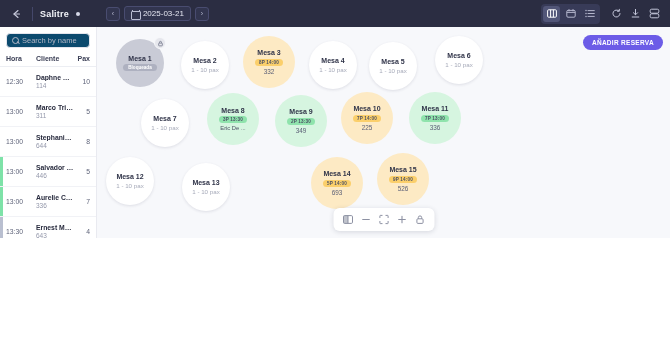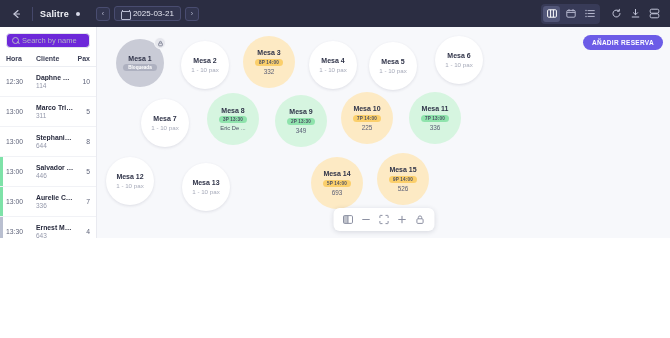--- a/index.html
+++ b/index.html
@@ -24,21 +24,21 @@
     color: #c9cbdd; font-size: 11px; cursor: pointer;
   }
   .tb-sep { width: 1px; height: 14px; background: #44476a; margin: 0 7px; }
   .tb-venue {
     font-size: 9px; font-weight: bold; color: #f2f3f8; letter-spacing: .2px;
   }
   .tb-dot {
     width: 4px; height: 4px; border-radius: 50%; background: #d7d9e8; margin-left: 7px;
   }
   .tb-datenav {
-    display: flex; align-items: center; margin-left: 16px; gap: 4px;
+    display: flex; align-items: center; margin-left: 26px; gap: 4px;
   }
   .tb-arrow {
     width: 14px; height: 14px; border: 1px solid #494c70; border-radius: 3px;
     display: flex; align-items: center; justify-content: center;
     font-size: 7px; color: #b9bcd2; background: #32354f; cursor: pointer;
   }
   .tb-datebox {
     height: 15px; border: 1px solid #494c70; border-radius: 3px; background: #32354f;
     display: flex; align-items: center; gap: 4px; padding: 0 6px;
     font-size: 8px; color: #e4e5f0; cursor: pointer;
@@ -75,21 +75,21 @@
   
   .sidebar {
     width: 97px; flex: 0 0 97px; background: #ffffff;
     border-right: 1px solid #e9eaf0; display: flex; flex-direction: column;
     min-height: 0;
   }
   .search-wrap { padding: 6px 6px 4px 6px; }
   .searchbox {
     height: 15px; border: 1px solid #e4e5ed; border-radius: 4px;
     display: flex; align-items: center; gap: 3px; padding: 0 5px;
-    background: #6d28d9;
+    background: #0c4a6e;
   }
   .search-ico { width: 7px; height: 7px; position: relative; flex: 0 0 7px; }
   .search-ico::before {
     content:""; position:absolute; left:0; top:0; width:5px; height:5px;
     border:1px solid #b6b9c8; border-radius:50%;
   }
   .search-ico::after {
     content:""; position:absolute; left:4.5px; top:4.5px; width:2.5px; height:1px;
     background:#b6b9c8; transform: rotate(45deg);
   }

